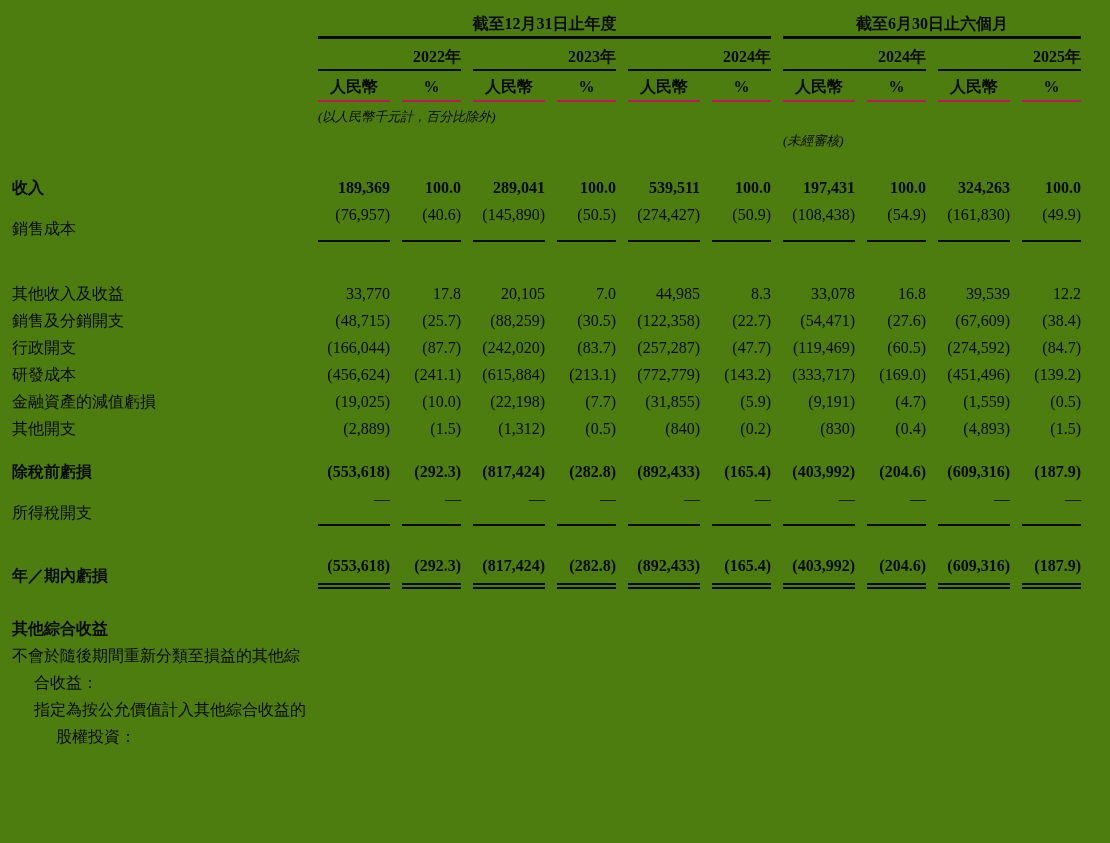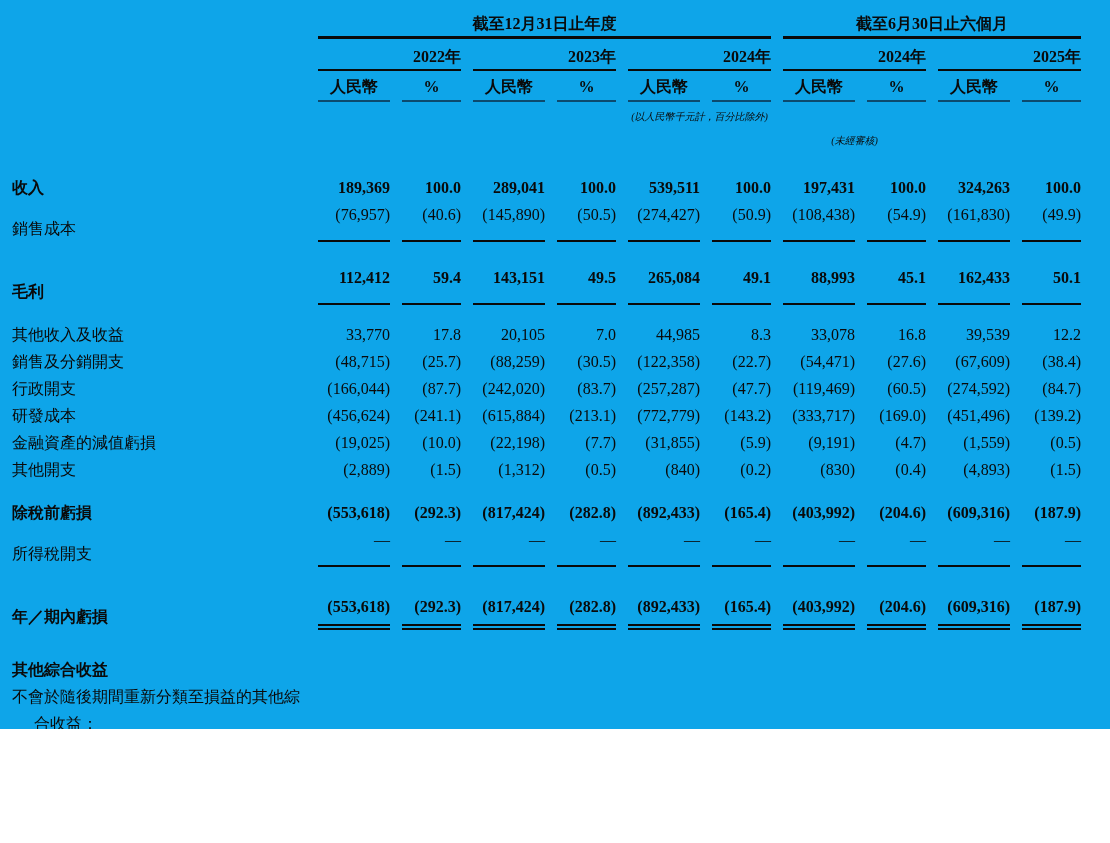--- a/index.html
+++ b/index.html
@@ -2,22 +2,22 @@
 <html><head>
 <meta charset="utf-8">
 <style>
   html,body{
     margin:0; padding:0;
     background:#ffffff;
     color:#0a0a0a;
     font-family:"Liberation Serif","DejaVu Serif",serif;
   }
   .page{
-    width:1110px; height:729px;
-    background:#0ea5e9;
+    width:1110px; height:843px;
+    background:#4d7c0f;
     overflow:hidden;
   }
   table.fin{
     border-collapse:separate;
     border-spacing:12px 0;
     table-layout:fixed;
     margin:2px 0 0 0;
   }
   col.c-label{width:283px;}
   col.c-rmb{width:72px;}
@@ -36,22 +36,22 @@
   .ind1{padding-left:22px;}
   .ind2{padding-left:44px;margin-top:17px;}
   .u{border-bottom:2.5px solid #0a0a0a; padding-bottom:12px;}
   .uu{border-bottom:6px double #0a0a0a; padding-bottom:4px;}
   
   tr.h-period td{height:32px; text-align:center; line-height:20px;}
   tr.h-period td.grp{border-bottom:3px solid #0a0a0a; padding-bottom:2px;}
   tr.h-year td{height:28px; text-align:center; line-height:20px;}
   tr.h-year td.yr{border-bottom:2.5px solid #0a0a0a; padding-bottom:2px;text-align:right;}
   tr.h-cols td{height:26px; text-align:center; line-height:20px;}
-  tr.h-cols td.ch{border-bottom:2px solid #0c4a6e; padding-bottom:3px;text-align:center;}
-  tr.h-note td{height:24px; line-height:18px; font-style:italic; text-align:center; font-size:10px;}
+  tr.h-cols td.ch{border-bottom:2px solid #be185d; padding-bottom:3px;text-align:center;}
+  tr.h-note td{height:24px; line-height:18px; font-style:italic; text-align:left; font-size:13px;}
   tr.h-gap td{height:24px;}
   tr.gap td{height:var(--g,20px); line-height:1px; font-size:1px;}
 </style>
 </head>
 <body>
 
 <div class="page">
   <table class="fin">
     <colgroup>
       <col class="c-label">
@@ -130,33 +130,20 @@
           <td class="num u">(274,427)</td>
           <td class="num u">(50.9)</td>
           <td class="num u">(108,438)</td>
           <td class="num u">(54.9)</td>
           <td class="num u">(161,830)</td>
           <td class="num u">(49.9)</td>
         </tr>
         <tr class="gap" style="--g: 22px;">
           <td colspan="11"></td>
         </tr>
-        <tr>
-          <td class="lbl b">毛利</td>
-          <td class="num b u">112,412</td>
-          <td class="num b u">59.4</td>
-          <td class="num b u">143,151</td>
-          <td class="num b u">49.5</td>
-          <td class="num b u">265,084</td>
-          <td class="num b u">49.1</td>
-          <td class="num b u">88,993</td>
-          <td class="num b u">45.1</td>
-          <td class="num b u">162,433</td>
-          <td class="num b u">50.1</td>
-        </tr>
         <tr class="gap" style="--g: 16px;">
           <td colspan="11"></td>
         </tr>
         <tr>
           <td class="lbl">其他收入及收益</td>
           <td class="num">33,770</td>
           <td class="num">17.8</td>
           <td class="num">20,105</td>
           <td class="num">7.0</td>
           <td class="num">44,985</td>

